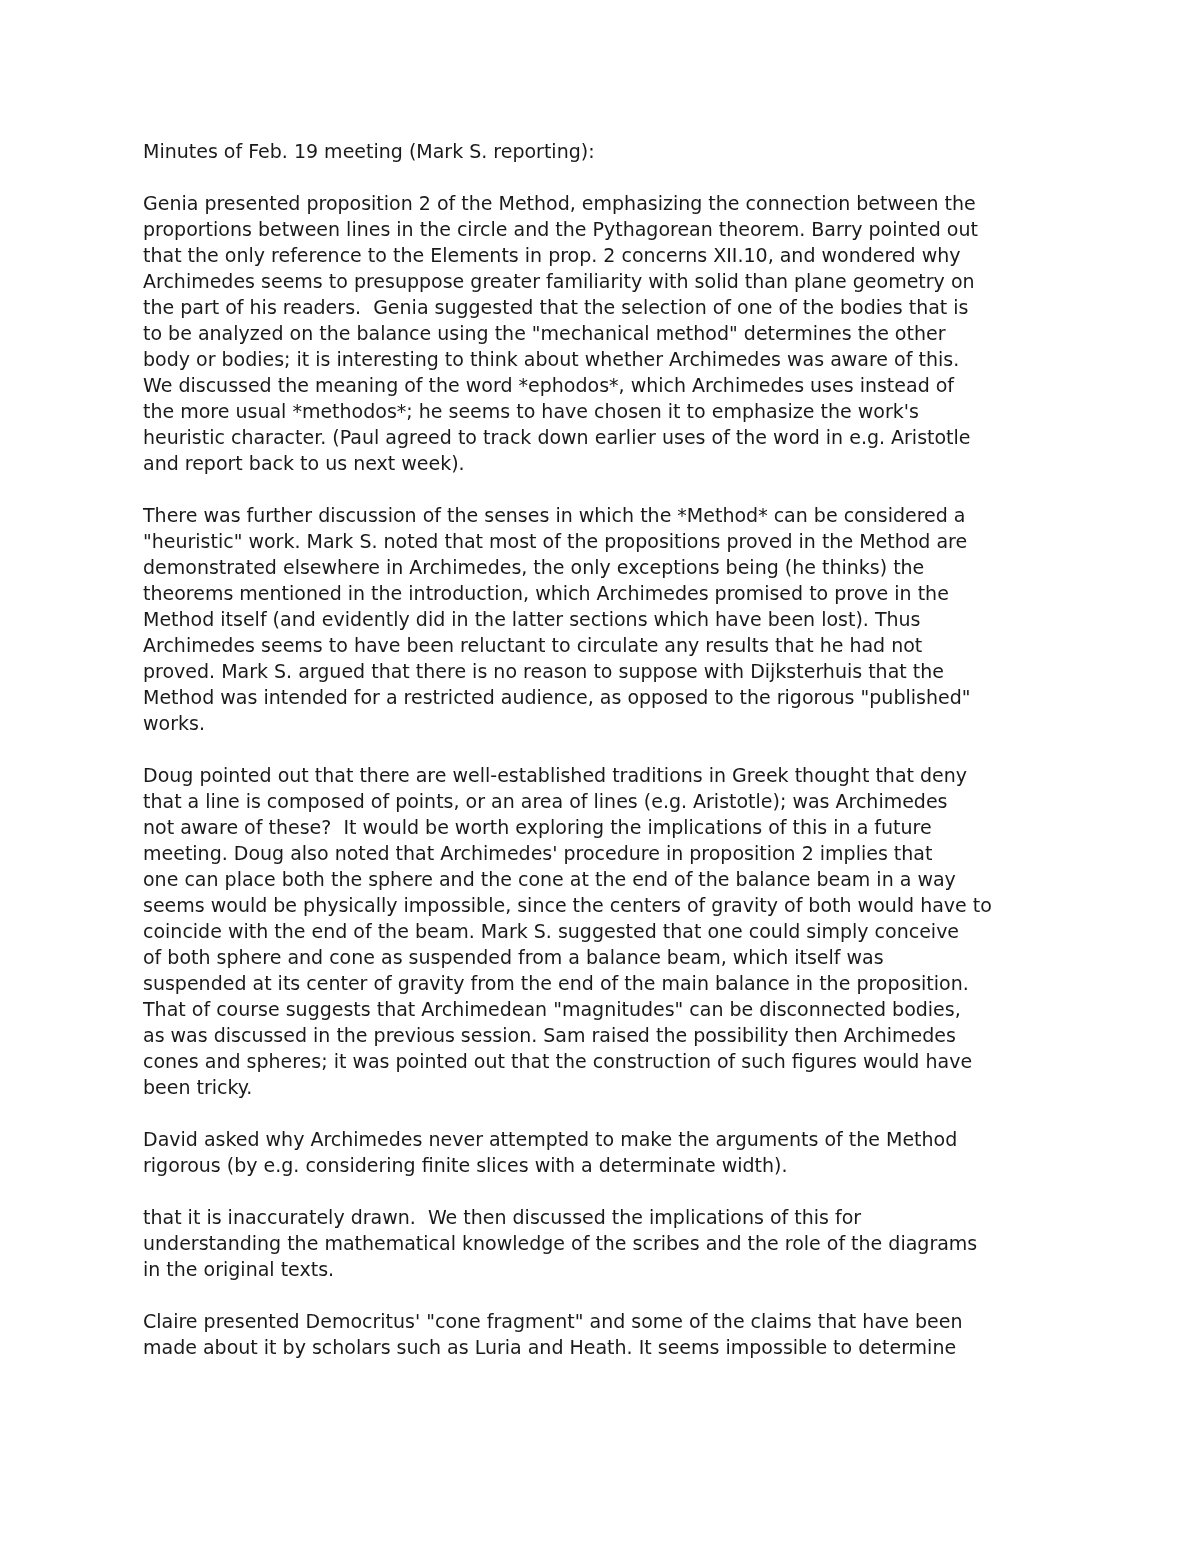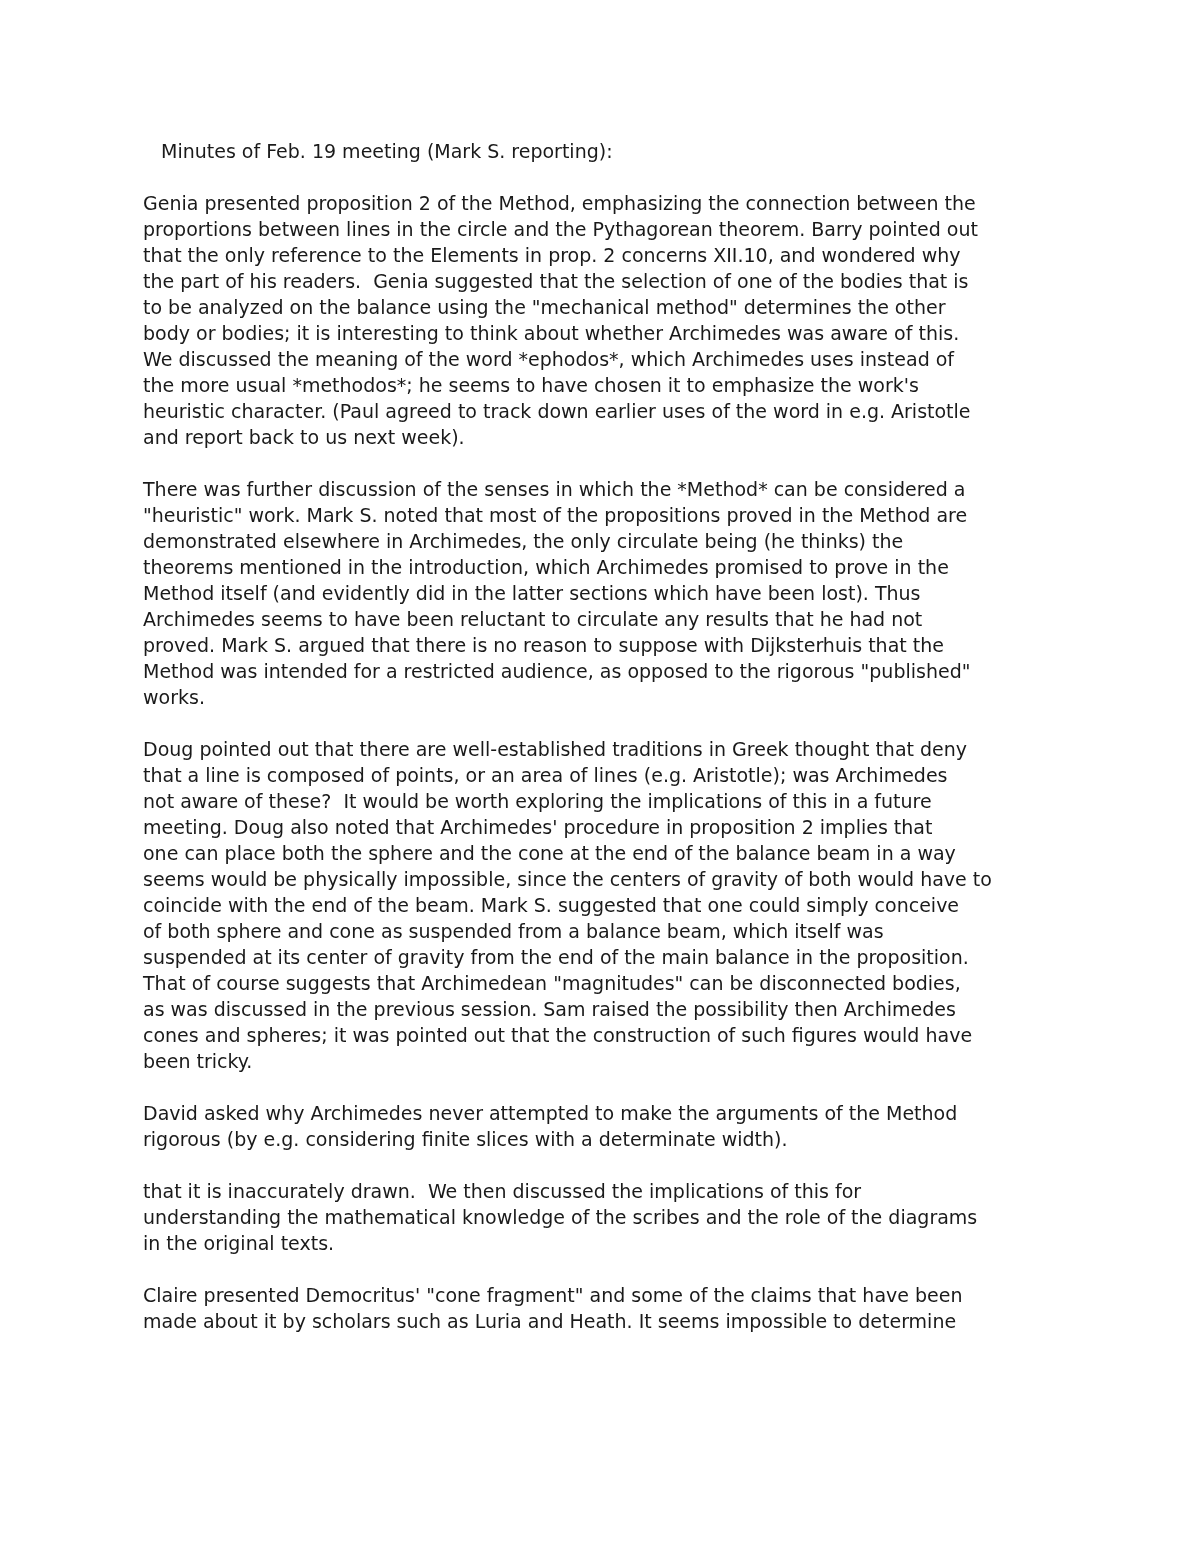--- a/index.html
+++ b/index.html
@@ -18,53 +18,53 @@
     box-sizing: border-box;
     padding: 138px 0 0 143px;
     width: 1200px;
     height: 1553px;
   }
   .doc-title {
     font-size: 19px;
     line-height: 26px;
     margin-bottom: 26px;
     white-space: pre;
-    margin-left: 18px;
   }
   .para {
     margin-bottom: 26px;
   }
   .line {
     font-size: 19px;
     line-height: 26px;
     white-space: pre;
   }
 </style>
 </head>
 <body>
 
 <div class="page">
   <div class="doc-title">Minutes of Feb. 19 meeting (Mark S. reporting):</div>
   <div id="doc-body">
       <div class="para">
         <div class="line">Genia presented proposition 2 of the Method, emphasizing the connection between the</div>
         <div class="line">proportions between lines in the circle and the Pythagorean theorem. Barry pointed out</div>
         <div class="line">that the only reference to the Elements in prop. 2 concerns XII.10, and wondered why</div>
+        <div class="line">Archimedes seems to presuppose greater familiarity with solid than plane geometry on</div>
         <div class="line">the part of his readers.  Genia suggested that the selection of one of the bodies that is</div>
         <div class="line">to be analyzed on the balance using the "mechanical method" determines the other</div>
         <div class="line">body or bodies; it is interesting to think about whether Archimedes was aware of this.</div>
         <div class="line">We discussed the meaning of the word *ephodos*, which Archimedes uses instead of</div>
         <div class="line">the more usual *methodos*; he seems to have chosen it to emphasize the work's</div>
         <div class="line">heuristic character. (Paul agreed to track down earlier uses of the word in e.g. Aristotle</div>
         <div class="line">and report back to us next week).</div>
       </div>
       <div class="para">
         <div class="line">There was further discussion of the senses in which the *Method* can be considered a</div>
         <div class="line">"heuristic" work. Mark S. noted that most of the propositions proved in the Method are</div>
-        <div class="line">demonstrated elsewhere in Archimedes, the only circulate being (he thinks) the</div>
+        <div class="line">demonstrated elsewhere in Archimedes, the only exceptions being (he thinks) the</div>
         <div class="line">theorems mentioned in the introduction, which Archimedes promised to prove in the</div>
         <div class="line">Method itself (and evidently did in the latter sections which have been lost). Thus</div>
         <div class="line">Archimedes seems to have been reluctant to circulate any results that he had not</div>
         <div class="line">proved. Mark S. argued that there is no reason to suppose with Dijksterhuis that the</div>
         <div class="line">Method was intended for a restricted audience, as opposed to the rigorous "published"</div>
         <div class="line">works.</div>
       </div>
       <div class="para">
         <div class="line">Doug pointed out that there are well-established traditions in Greek thought that deny</div>
         <div class="line">that a line is composed of points, or an area of lines (e.g. Aristotle); was Archimedes</div>

